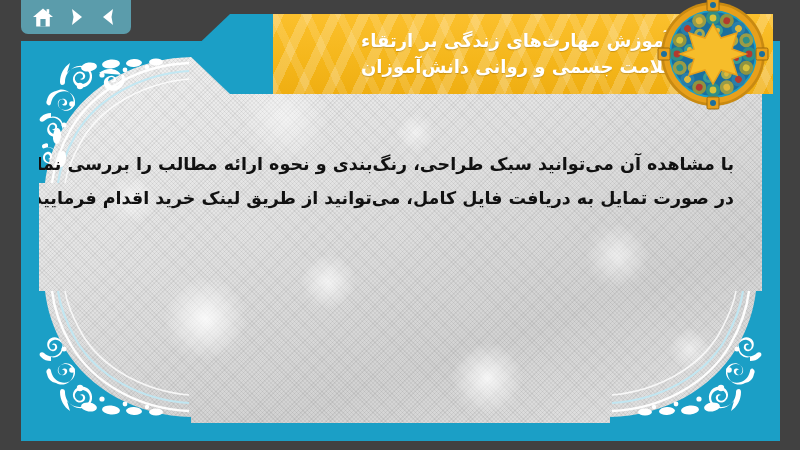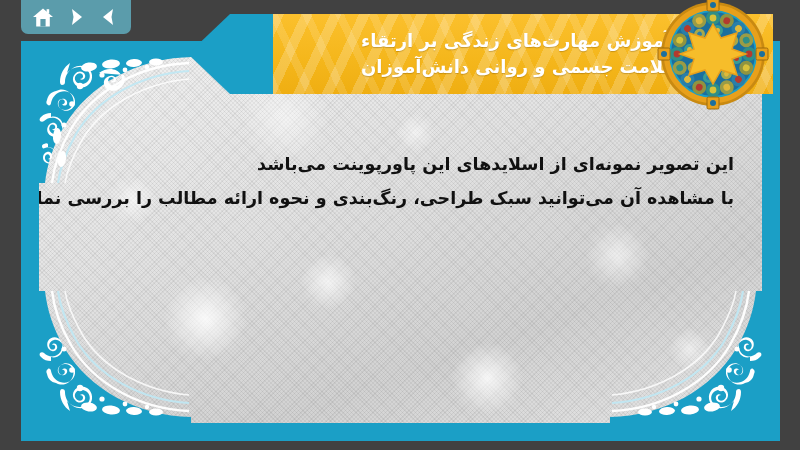--- a/index.html
+++ b/index.html
@@ -252,22 +252,22 @@
             <circle cx="33" cy="53" r="2.8"></circle>
             <circle cx="25" cy="74" r="2.5"></circle>
             <circle cx="63" cy="24" r="2.6"></circle>
             <circle cx="86" cy="19" r="2.4"></circle>
             <circle cx="108" cy="16" r="2.2"></circle>
           </g>
         </svg>
       </div>
 
       <div id="body-text">
-        <p>این تصویر نمونه‌ای از اسلایدهای این پاورپوینت می‌باشد</p>
         <p>با مشاهده آن می‌توانید سبک طراحی، رنگ‌بندی و نحوه ارائه مطالب را بررسی نمایید</p>
+        <p>در صورت تمایل به دریافت فایل کامل، می‌توانید از طریق لینک خرید اقدام فرمایید</p>
       </div>
 
     </div>
   </div>
 
   <div id="pennant">
     <svg width="95" height="80" viewBox="0 0 95 80" aria-hidden="true">
       <path d="M95 0 H42 L0 40 L42 80 H95 Z" fill="#1b9fc6"></path>
     </svg>
   </div>

